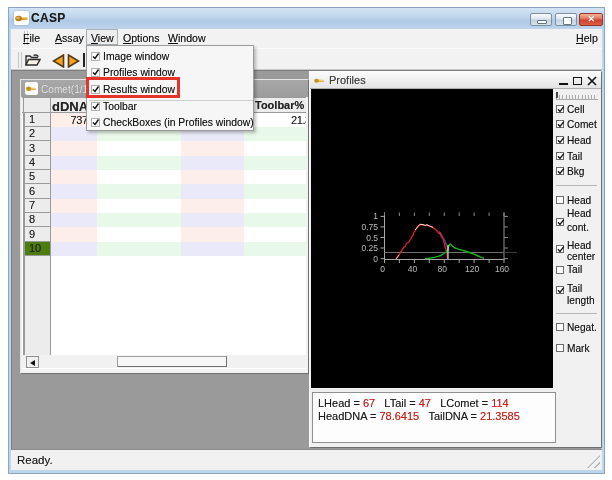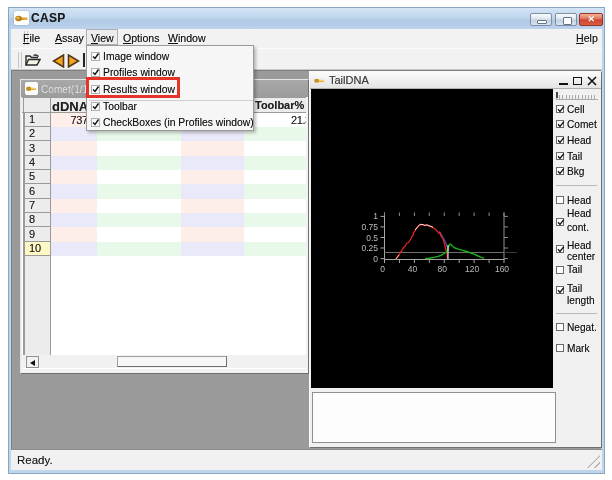--- a/index.html
+++ b/index.html
@@ -181,21 +181,21 @@
     </div>
 <div class="abs" style="left:2px;top:101.6px;width:27px;height:14.35px;background:#ececec;border:1px solid #9a9a9a;border-top:none;">
       <span style="position:absolute;left:4px;top:0.5px;font-size:11px;color:#222;">7</span>
     </div>
 <div class="abs" style="left:2px;top:115.9px;width:27px;height:14.35px;background:#ececec;border:1px solid #9a9a9a;border-top:none;">
       <span style="position:absolute;left:4px;top:0.5px;font-size:11px;color:#222;">8</span>
     </div>
 <div class="abs" style="left:2px;top:130.3px;width:27px;height:14.35px;background:#ececec;border:1px solid #9a9a9a;border-top:none;">
       <span style="position:absolute;left:4px;top:0.5px;font-size:11px;color:#222;">9</span>
     </div>
-<div class="abs" style="left:2px;top:144.7px;width:27px;height:14.35px;background:#fef9c3;border:1px solid #9a9a9a;border-top:none;">
+<div class="abs" style="left:2px;top:144.7px;width:27px;height:14.35px;background:#4d7c0f;border:1px solid #9a9a9a;border-top:none;">
       <span style="position:absolute;left:4px;top:0.5px;font-size:11px;color:#222;">10</span>
     </div>
 <div class="abs" style="left:2px;top:159.0px;width:27px;height:100.0px;background:#ececec;border:1px solid #9a9a9a;border-top:none;"></div>
 <div class="abs" style="left:1px;top:0px;width:1px;height:259px;background:#9a9a9a;"></div>
 <div class="abs" style="left:48.5px;top:16.5px;font-size:11px;color:#222;letter-spacing:-0.4px;">737</div>
 <div class="abs" style="left:269px;top:16.5px;font-size:11px;color:#222;letter-spacing:-0.4px;">21.35</div>
 <div class="abs" style="left:0px;top:258px;width:284px;height:13px;background:#f1f1f1;"></div>
 <div class="abs" style="left:4px;top:259px;width:13px;height:12px;background:#f0f0f0;border:1px solid #909090;">
       <div class="tri" style="left:3px;top:2.5px;border-top:3.5px solid transparent;border-bottom:3.5px solid transparent;border-right:5px solid #111;"></div>
     </div>
@@ -204,21 +204,21 @@
 
 <div id="profiles"></div>
 <div id="ptitle"></div>
 <div class="abs" style="left:314px;top:76px;">
     <svg width="12" height="9">
       <path d="M1 3.4 L10 4 L10 6 L1 6.2 Z" fill="#e8b030"></path>
       <path d="M1 3.4 L10 4 L10 4.8 L1 4.4 Z" fill="#f8e0a0"></path>
       <ellipse cx="2.6" cy="4.8" rx="2.4" ry="2" fill="#c89020"></ellipse>
     </svg>
   </div>
-<div id="ptext">TailDNA</div>
+<div id="ptext">Profiles</div>
 
 <div class="abs" style="left:559px;top:83px;width:9px;height:2px;background:#111;"></div>
 <div class="abs" style="left:573px;top:77px;width:9px;height:8px;border:1.5px solid #111;"></div>
 <svg class="abs" style="left:587px;top:76px;" width="10" height="10">
     <path d="M1 1 L9 9 M9 1 L1 9" stroke="#111" stroke-width="1.6"></path>
   </svg>
 <div id="canvas">
 <svg width="242" height="299" viewBox="0 0 242 299">
 <line x1="73.5" y1="123.5" x2="73.5" y2="171" stroke="#a6a6a6" stroke-width="1"></line>
 <line x1="73.5" y1="170.5" x2="193.5" y2="170.5" stroke="#a6a6a6" stroke-width="1"></line>
@@ -330,20 +330,22 @@
     </div>
 <div class="cblab" style="top:193.1px;">Tail</div>
 <div class="cblab" style="top:205.0px;">length</div>
 <div class="csep" style="top:224.0px;"></div>
 <div class="cb" style="top:234.1px;"></div>
 <div class="cblab" style="top:231.7px;">Negat.</div>
 <div class="cb" style="top:254.7px;"></div>
 <div class="cblab" style="top:252.7px;">Mark</div>
 </div>
 <div id="infopanel">
+  <div style="top:4px;">LHead = <b>67</b> &nbsp;&nbsp;LTail = <b>47</b> &nbsp;&nbsp;LComet = <b>114</b></div>
+  <div style="top:17px;">HeadDNA = <b>78.6415</b> &nbsp;&nbsp;TailDNA = <b>21.3585</b></div>
 </div>
 
 <div id="viewmenu">
 <div class="vitem" style="top:3.5px;">Image window</div>
 <div class="vcheck" style="top:5.5px;">
       <svg class="chk" width="9" height="9" style="left:-1px;top:-1px;">
         <path d="M2 4.5 L4 6.5 L7.5 1.5" stroke="#111" stroke-width="1.4" fill="none"></path>
       </svg>
     </div>
 <div class="vitem" style="top:20.3px;">Profiles window</div>

